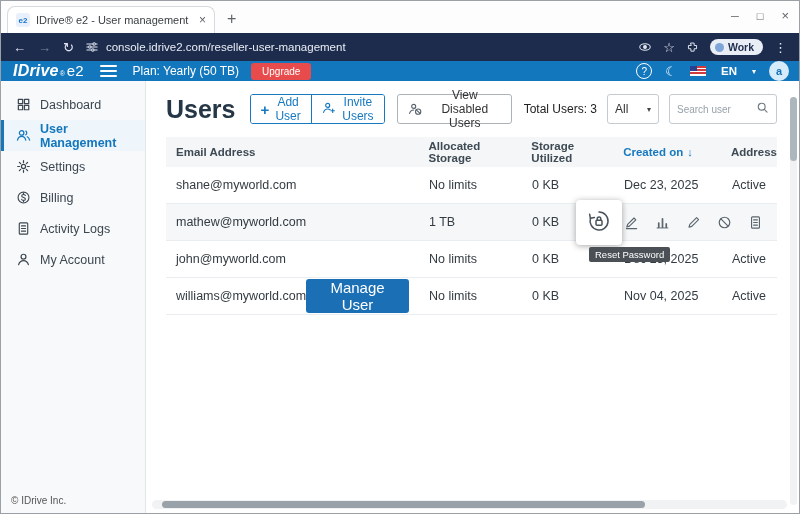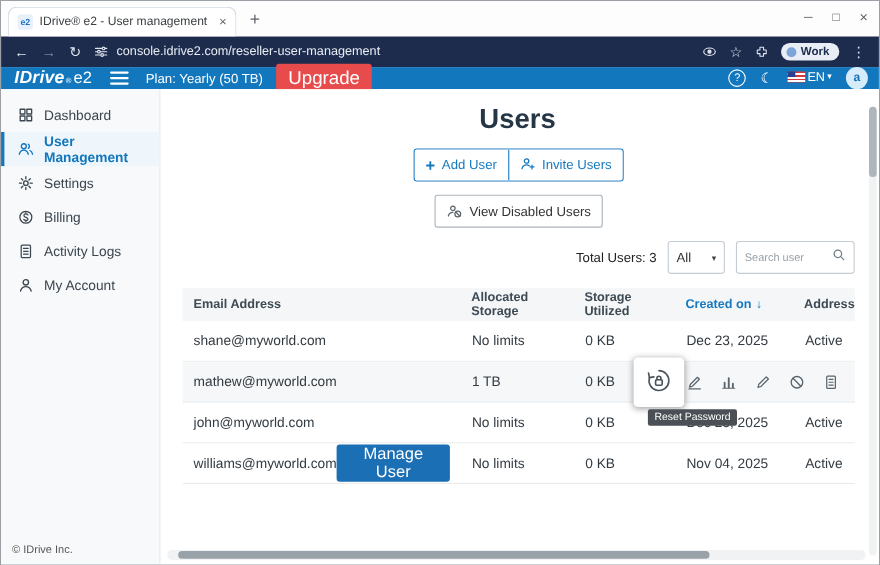--- a/index.html
+++ b/index.html
@@ -28,41 +28,41 @@
 
   
   .appheader { height:20px; background:#1377bd; display:flex; align-items:center; color:#fff; padding:0 10px; gap:12px; flex:0 0 auto; }
   .logo { display:flex; align-items:baseline; margin-left:2px; white-space:nowrap; }
   .logo-brand { font-size:16px; font-weight:bold; font-style:italic; letter-spacing:.2px; }
   .logo-reg { font-size:7px; vertical-align:super; margin:0 2px 0 1px; }
   .logo-product { font-size:15px; font-weight:400; }
   .burger { width:17px; display:flex; flex-direction:column; gap:3px; margin-left:4px; }
   .burger span { height:2px; background:#fff; border-radius:1px; }
   .plan-label { font-size:12px; margin-left:4px; }
-  .upgrade-btn { background:#e84b4b; color:#fff; font-size:17px; padding:3px 11px; border-radius:3px; border:none; }
+  .upgrade-btn { background:#e84b4b; color:#fff; font-size:10px; padding:3px 11px; border-radius:3px; border:none; }
   .hdr-right { margin-left:auto; display:flex; align-items:center; gap:13px; }
   .help-circle { width:16px; height:16px; border:1.3px solid #fff; border-radius:50%; font-size:10px; display:flex; align-items:center; justify-content:center; }
   .moon { font-size:13px; }
-  .lang { display:flex; align-items:flex-start; gap:2px; font-size:11.5px; }
+  .lang { display:flex; align-items:center; gap:15px; font-size:11.5px;font-weight:bold; }
   .flag { width:16px; height:10px; background:repeating-linear-gradient(180deg,#d23b3b 0 1.6px,#fff 1.6px 3.2px); position:relative; flex:0 0 auto; }
   .flag::after { content:""; position:absolute; left:0; top:0; width:7px; height:5px; background:#2a3f8f; }
   .caret { font-size:8px; }
   .avatar { width:20px; height:20px; border-radius:50%; background:#d6ecfa; color:#1373b5; font-size:11px; font-weight:bold; display:flex; align-items:center; justify-content:center; }
 
   
   .appbody { flex:1; display:flex; min-height:0; }
   .sidebar { width:145px; background:#f7f9fa; border-right:1px solid #e2e6e9; padding-top:8px; position:relative; flex:0 0 auto; }
   .side-item { height:31px; display:flex; align-items:center; gap:9px; padding:0 11px; font-size:12.5px; color:#3c4650; border-left:3px solid transparent; cursor:default; }
   .side-item.active { color:#1377bd; border-left-color:#1377bd; background:#eef5fb; font-weight:bold; }
   .s-icon { width:16px; height:16px; display:flex; align-items:center; justify-content:center; color:inherit; flex:0 0 auto; }
   .copyright { position:absolute; bottom:7px; left:10px; font-size:10px; color:#555; }
 
   .main { flex:1; position:relative; padding:13px 22px 0 20px; background:#fff; min-width:0; }
 
-  .title-row { display:flex; align-items:center; gap:12px;flex-direction:column; }
+  .title-row { display:flex; align-items:center; gap:12px; }
   .page-title { font-size:25px; font-weight:bold; color:#253746; margin-right:2px; }
   .btn-group { display:flex; border:1px solid #1779c0; border-radius:3px; overflow:hidden; height:30px; background:#fff; }
   .btn-blue { display:flex; align-items:center; gap:6px; padding:0 10px; color:#1779c0; font-size:12px; background:#fff; border:none; }
   .btn-blue.second { border-left:1px solid #1779c0; }
   .plus-glyph { font-size:15px; font-weight:bold; }
   .btn-outline { height:30px; display:flex; align-items:center; gap:7px; border:1px solid #aab3ba; border-radius:3px; padding:0 10px; font-size:12px; color:#333; background:#fff; }
   .right-cluster { margin-left:auto; display:flex; align-items:center; gap:10px; }
   .total { font-size:12px; color:#222; white-space:nowrap; }
   .select { width:52px; height:30px; border:1px solid #c4ccd2; border-radius:3px; display:flex; align-items:center; justify-content:space-between; padding:0 7px; font-size:12px; color:#333; background:#fff; }
   .select .caret { color:#444; }

